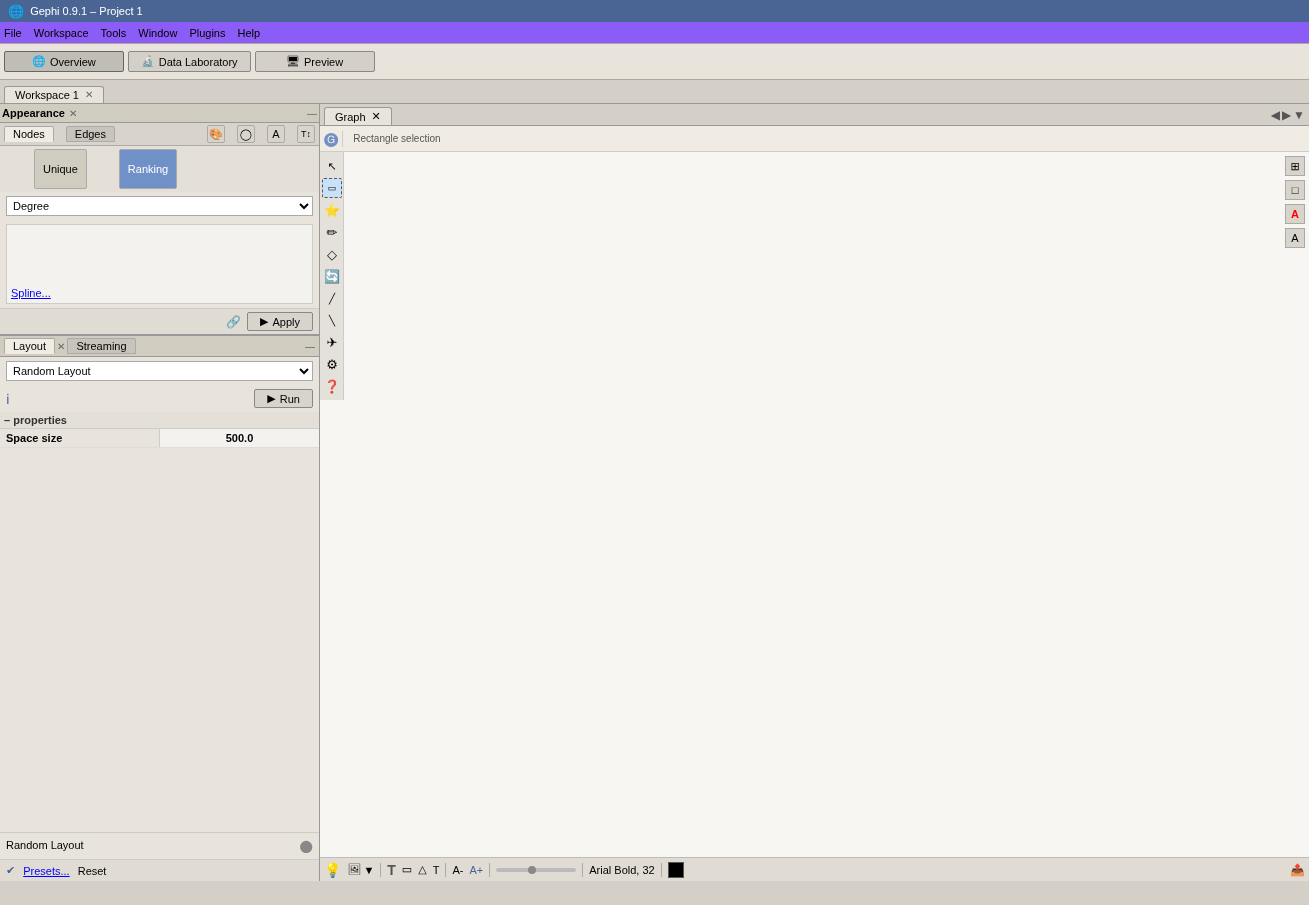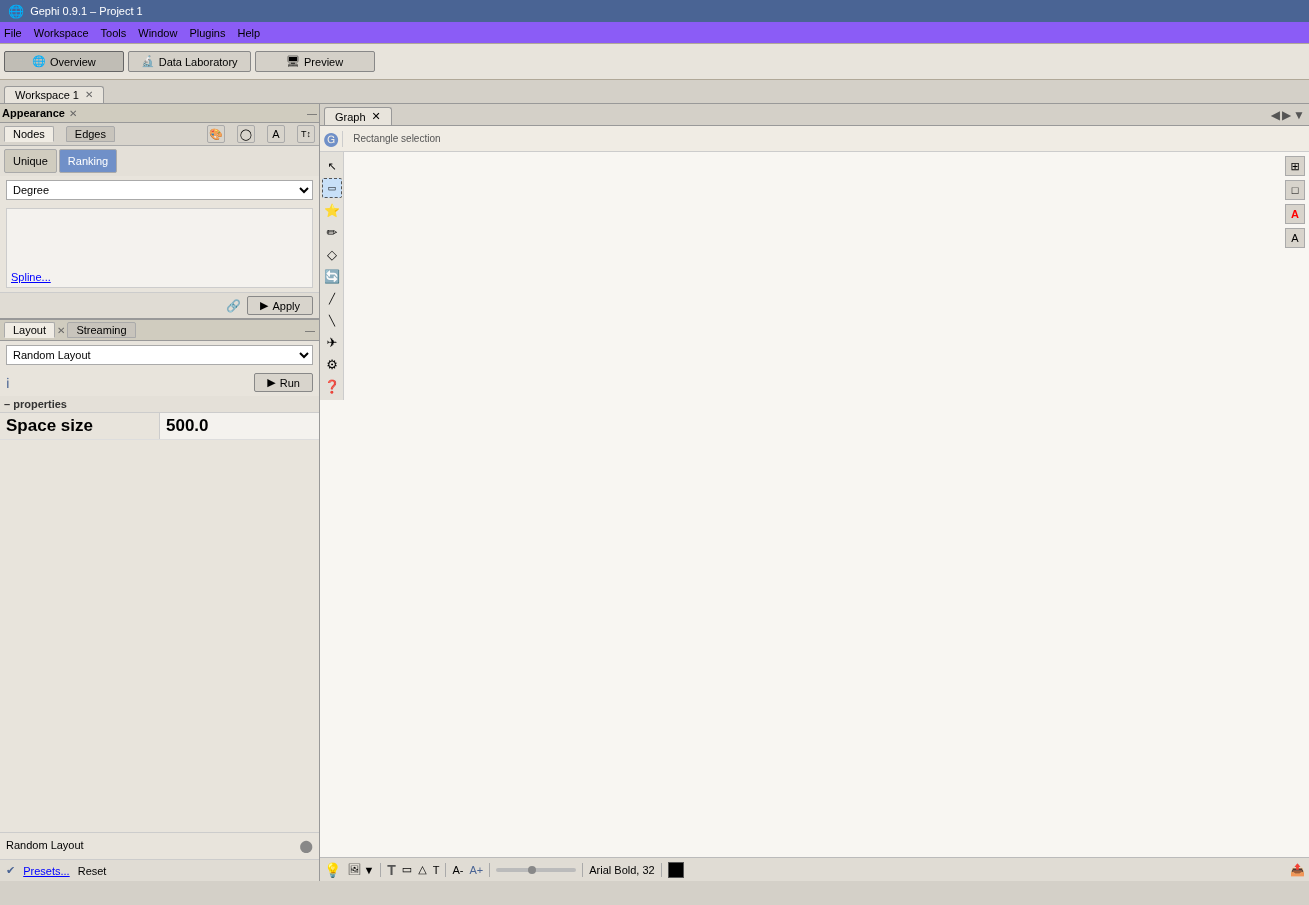--- a/index.html
+++ b/index.html
@@ -122,23 +122,24 @@
     }
 
     
     .sub-tab-row {
       display: flex;
       padding: 3px 4px;
       gap: 2px;
       background: #e4e0d8;
     }
     .sub-tab {
-      padding: 5px 8px; cursor: pointer; font-size: 11px;
+      padding: 13px 8px; cursor: pointer; font-size: 11px;
       border: 1px solid #aaa; border-radius: 2px;
       background: #d0ccbf;
+      margin-left: 30px;
     }
     .sub-tab.active { background: #7090c8; color: white; }
 
     
     .dropdown-row {
       padding: 4px 6px;
     }
     select {
       width: 100%; font-size: 11px; padding: 2px;
       border: 1px solid #aaa; background: white;
@@ -262,28 +263,28 @@
     .properties-section {
       background: #e4e0d8;
       padding: 2px 4px;
       font-size: 11px;
       border-bottom: 1px solid #ccc;
       color: #333;
     }
     .prop-row {
       display: flex;
       border-bottom: 1px solid #ddd;
-      font-size: 17px;
+      font-size: 11px;
     }
     .prop-key {
       flex: 1; padding: 3px 6px; background: #e8e4dc;
       border-right: 1px solid #ccc;
     }
     .prop-val {
-      flex: 1; padding: 3px 6px; background: #f4f2ee;
+      flex: 1; padding: 3px 6px; background: #f4f2ee; text-align: center;
     }
 
     
     .info-run-row {
       display: flex; align-items: center; justify-content: space-between;
       padding: 4px 6px;
     }
     .run-btn {
       background: #d8d4cc; border: 1px solid #888;
       padding: 2px 12px; cursor: pointer; font-size: 11px;

